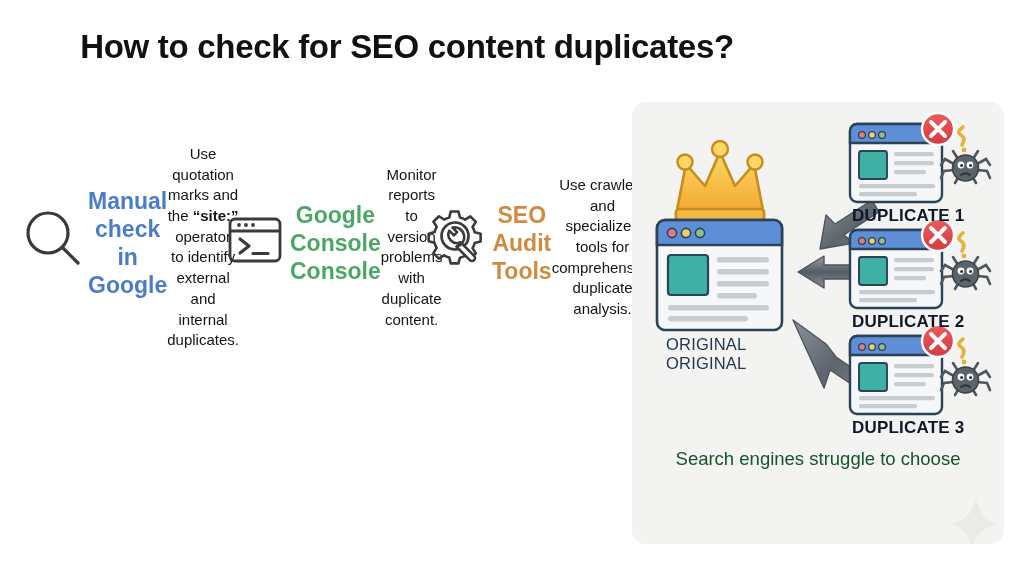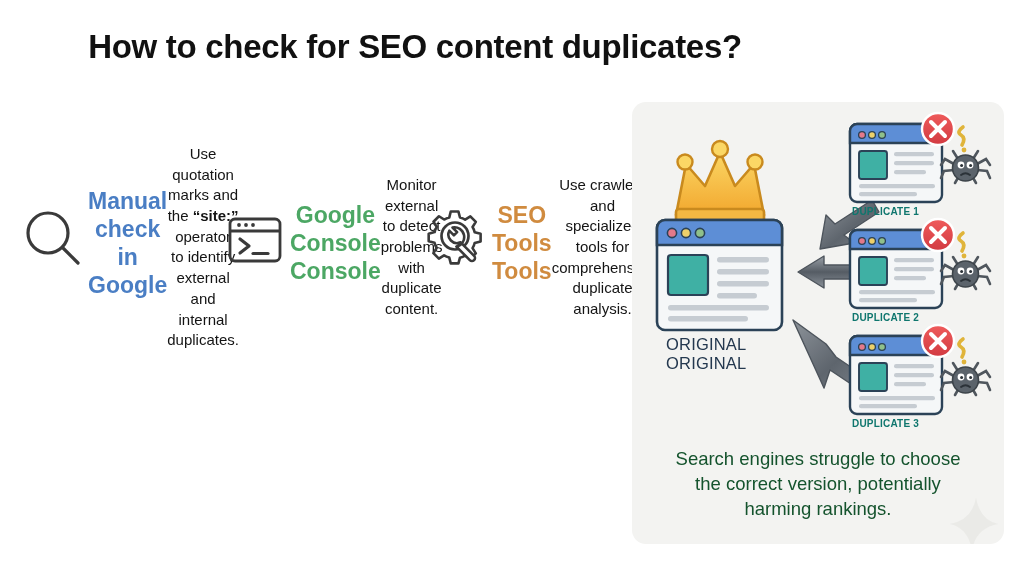--- a/index.html
+++ b/index.html
@@ -6,21 +6,21 @@
   html, body {
     width: 1024px; height: 572px;
     background: #ffffff;
     font-family: "Liberation Sans", sans-serif;
     overflow: hidden;
   }
   .page { position: relative; width: 1024px; height: 572px; background: #fff; }
 
   
   .title {
-    position: absolute; top: 28px; left: 8px; width: 814px;
+    position: absolute; top: 28px; left: 0; width: 814px;
     text-align: center;
     font-size: 33px; font-weight: bold; color: #111;
     letter-spacing: -0.3px;
   }
 
   
   .columns { position: absolute; top: 128px; left: 18px; width: 608px; display: flex; }
   .col { width: 202px; display: flex; flex-direction: row; align-items: center; }
   .col-icon { height: 74px; display: flex; align-items: center; justify-content: center; }
   .col-head {
@@ -37,21 +37,21 @@
 
   
   .panel {
     position: absolute; left: 632px; top: 102px;
     width: 372px; height: 442px;
     background: #f3f3f1; border-radius: 14px; overflow: hidden;
   }
 
   .dup-label {
     position: absolute;
-    font-size: 10px; font-weight: bold; color: #0f766e;
+    font-size: 17px; font-weight: bold; color: #0f172a;
     letter-spacing: .2px; white-space: nowrap;
   }
   .orig-label {
     position: absolute; left: 34px; top: 233px;
     font-size: 16.5px; font-weight: normal; color: #24384f;
     line-height: 1.16; letter-spacing: .2px;
   }
   .caption {
     position: absolute; left: 10px; top: 345px; width: 352px;
     text-align: center; font-size: 18.5px; line-height: 1.34; color: #14532d;
@@ -89,33 +89,33 @@
           <circle cx="26" cy="21" r="1.9" fill="#3a3a3a"></circle>
           <circle cx="33" cy="21" r="1.9" fill="#3a3a3a"></circle>
           <polyline points="20,35 29,42 20,49" fill="none" stroke="#3a3a3a" stroke-width="3.2" stroke-linecap="round" stroke-linejoin="round"></polyline>
           <line x1="33" y1="49.5" x2="48" y2="49.5" stroke="#3a3a3a" stroke-width="3.2" stroke-linecap="round"></line>
         </svg>
       </div>
       <div class="col-head" style="color:#4ca764">
         <span>Google Console</span><br>
         <span>Console</span>
       </div>
-      <div class="col-body">Monitor external to detect problems with duplicate content.</div>
+      <div class="col-body">Monitor reports to version problems with duplicate content.</div>
     </div>
 
     <div class="col">
       <div class="col-icon">
         <svg width="70" height="70" viewBox="0 0 70 70">
           <path d="M30 8 h8 l1.6 6.2 a17.5 17.5 0 0 1 5.4 2.2 l5.4-3.4 5.7 5.7 -3.4 5.4 a17.5 17.5 0 0 1 2.2 5.4 l6.2 1.6 v8 l-6.2 1.6 a17.5 17.5 0 0 1 -2.2 5.4 l3.4 5.4 -5.7 5.7 -5.4-3.4 a17.5 17.5 0 0 1 -5.4 2.2 L38 62 h-8 l-1.6-6.2 a17.5 17.5 0 0 1 -5.4-2.2 l-5.4 3.4 -5.7-5.7 3.4-5.4 a17.5 17.5 0 0 1 -2.2-5.4 L7 39 v-8 l6.2-1.6 a17.5 17.5 0 0 1 2.2-5.4 l-3.4-5.4 5.7-5.7 5.4 3.4 a17.5 17.5 0 0 1 5.4-2.2 z" fill="none" stroke="#3a3a3a" stroke-width="2.7" stroke-linejoin="round" transform="translate(-1,-3) scale(0.96) translate(1,3)"></path>
           <circle cx="33" cy="32" r="13.5" fill="none" stroke="#3a3a3a" stroke-width="2.7"></circle>
           <path d="M30.5 23.5 l4.6 4.6 -3.2 3.2 -4.6-4.6 a8.6 8.6 0 0 0 11.3 11.6 l13.5 13.5 a3 3 0 0 1 -4.3 4.3 L34.4 42.6 a8.6 8.6 0 0 0 -3.9-19.1 z" fill="#fff" stroke="#3a3a3a" stroke-width="2.6" stroke-linejoin="round"></path>
         </svg>
       </div>
       <div class="col-head" style="color:#d08b3f">
-        <span>SEO Tools</span><br>
+        <span>SEO Audit</span><br>
         <span>Tools</span>
       </div>
       <div class="col-body">Use crawlers and specialized tools for comprehensive duplicate analysis.</div>
     </div>
   </div>
 
   <div class="panel">
 
     <svg width="372" height="442" viewBox="0 0 372 442" style="position:absolute;left:0;top:0;">
       <defs>
@@ -296,17 +296,16 @@
     <div class="dup-label" style="left:220px; top:210px;">DUPLICATE 2</div>
     <div class="dup-label" style="left:220px; top:316px;">DUPLICATE 3</div>
 
     <div class="orig-label">
       <span>ORIGINAL</span><br>
       <span>ORIGINAL</span>
     </div>
 
     <div class="caption">
       <span>Search engines struggle to choose</span><br>
-      <span>the correct version, potentially</span><br>
-      <span>harming rankings.</span>
+      <br>
     </div>
   </div>
 </div>
 
 </body></html>

